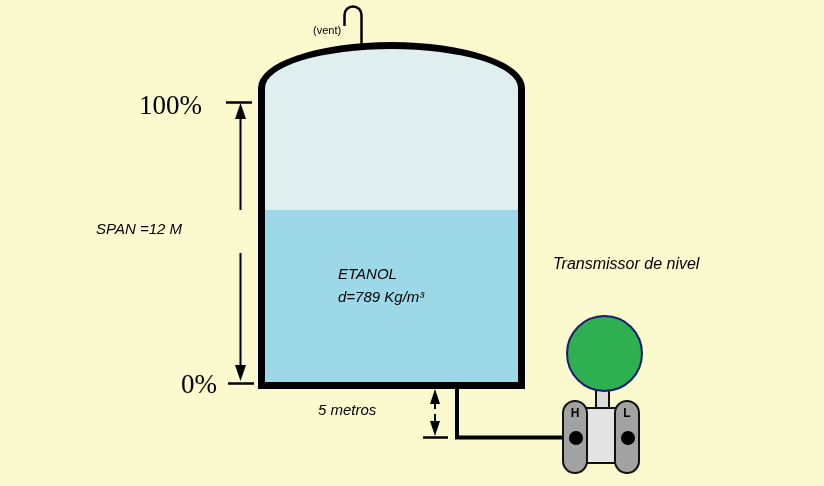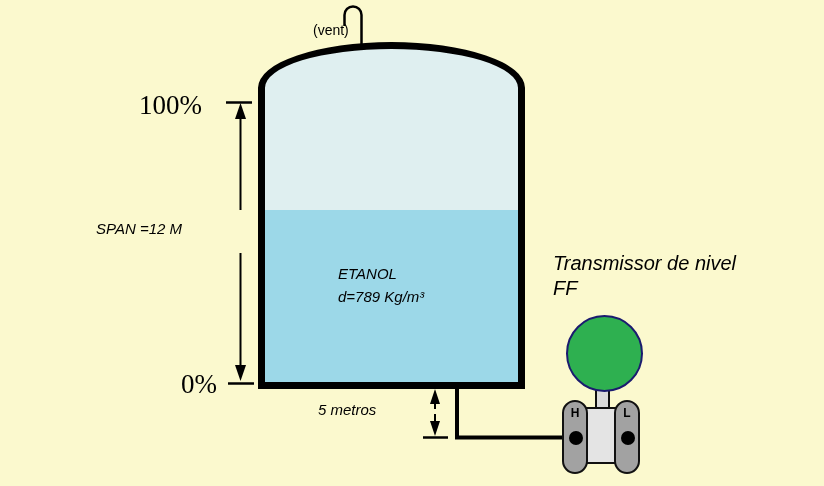--- a/index.html
+++ b/index.html
@@ -35,23 +35,23 @@
     font-size: 27px;
     line-height: 27px;
     white-space: nowrap;
   }
   .lbl-italic {
     font-style: italic;
     font-size: 15px;
     line-height: 18px;
     white-space: nowrap;
   }
-  .lbl-vent { font-size: 14px; line-height: 13px; white-space: nowrap; }
+  .lbl-vent { font-size: 11px; line-height: 13px; white-space: nowrap; }
   .lbl-span { font-style: italic; font-size: 15px; line-height: 18px; white-space: nowrap; }
-  .lbl-transmitter { font-style: italic; font-size: 20px; line-height: 25px; white-space: nowrap; }
+  .lbl-transmitter { font-style: italic; font-size: 16px; line-height: 25px; white-space: nowrap; }
   .tank-text { font-style: italic; font-size: 15px; line-height: 23px; white-space: nowrap; }
 
   
   .tx-neck {
     left: 595px; top: 384px;
     width: 11px; height: 24px;
     background: #DCDCDC;
     border: 2px solid #111;
   }
   .tx-display {
@@ -144,21 +144,20 @@
 <div class="abs lbl-serif" style="left:134px; top:92px; width:68px; text-align:right;">100%</div>
 
 <div class="abs lbl-serif" style="left:150px; top:371px; width:67px; text-align:right;">0%</div>
 
 <div class="abs lbl-span" style="left:96px; top:220px;">SPAN =12 M</div>
 
 <div class="abs lbl-italic" style="left:318px; top:401px;">5 metros</div>
 
 <div class="abs lbl-transmitter" style="left:553px; top:251px;">
   <div>Transmissor de nivel</div>
-  <div>FF</div>
 </div>
 
 <div>
   <div class="abs tx-neck"></div>
   <div class="abs tx-display"></div>
   <div class="abs tx-body"></div>
   <div class="abs tx-flange left">
     <span class="tx-port-label">H</span>
   </div>
   <div class="abs tx-flange right">

